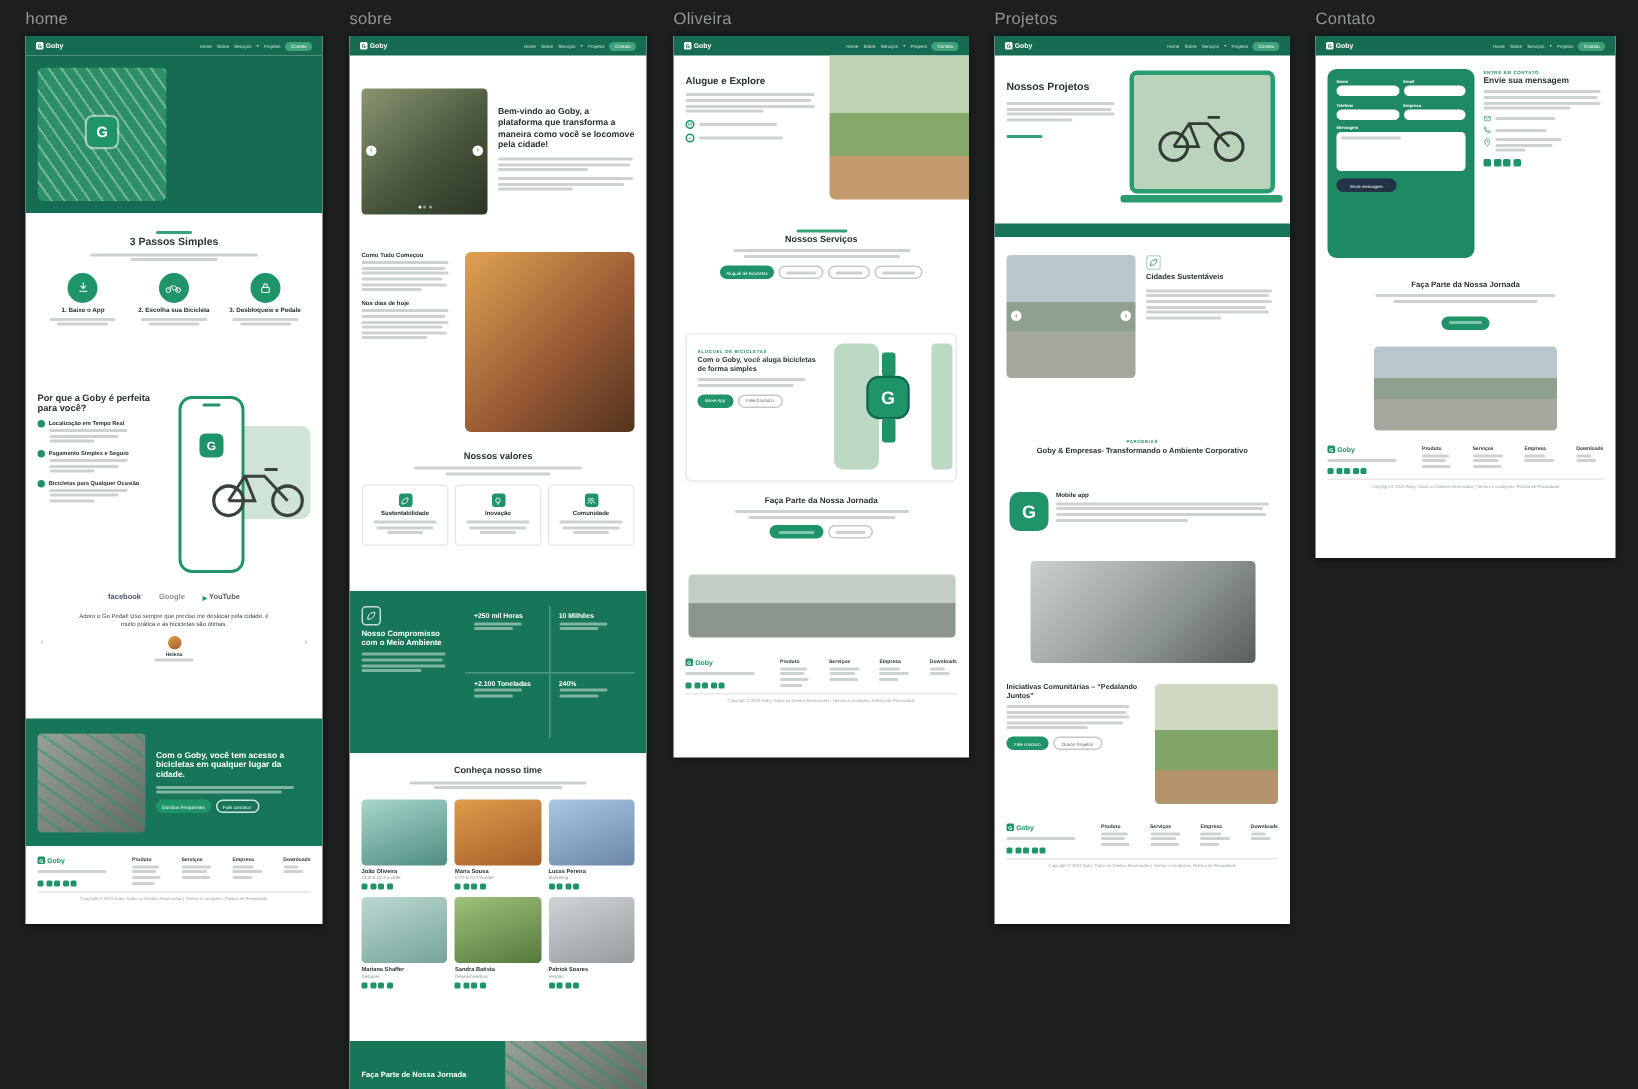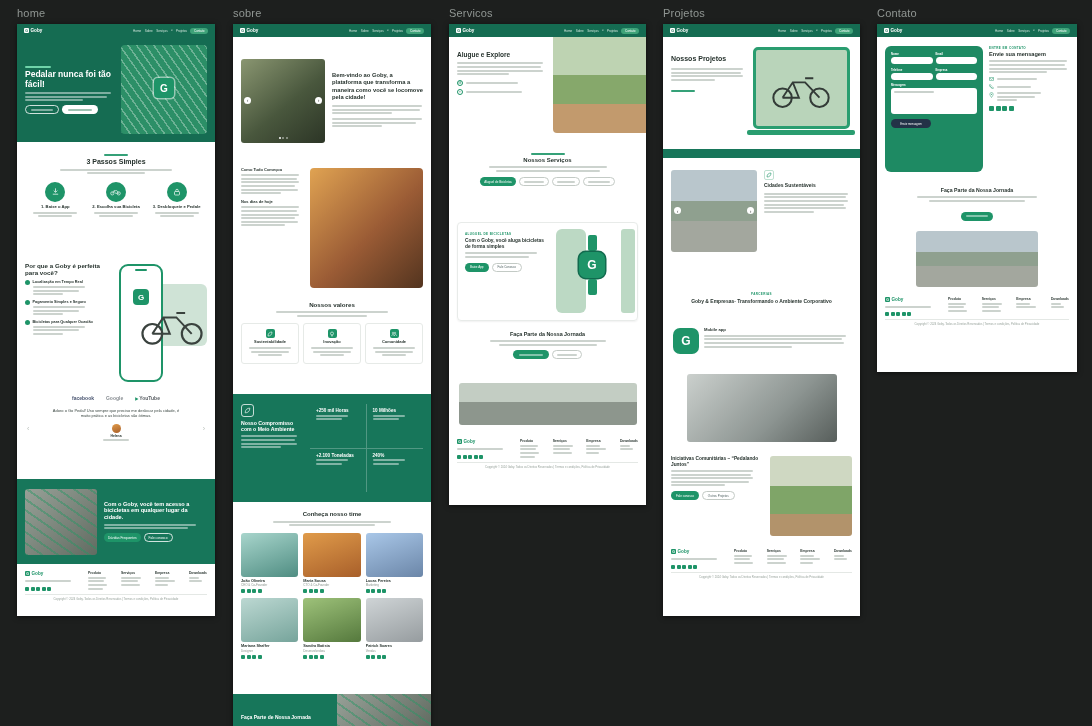--- a/index.html
+++ b/index.html
@@ -51,55 +51,40 @@
   .t4{background:linear-gradient(160deg,#bcd8d2,#76a49b)}
   .t5{background:linear-gradient(160deg,#9ec27a,#55793d)}
   .t6{background:linear-gradient(160deg,#cfd4d6,#969c9f)}
   svg{display:block}
 </style>
 </head>
 <body>
 
 <div class="flabel" style="left:17px;top:7px">home</div>
 <div class="flabel" style="left:233px;top:7px">sobre</div>
-<div class="flabel" style="left:449px;top:7px">Servicos</div>
+<div class="flabel" style="left:449px;top:7px">Oliveira</div>
 <div class="flabel" style="left:663px;top:7px">Projetos</div>
 <div class="flabel" style="left:877px;top:7px">Contato</div>
 
 <div class="frame" style="left:17px;top:24px;width:198px;height:592px">
   <div class="hdr">
     <div class="logo">
         <span class="lsq">G</span>
         <span class="lname">Goby</span>
       </div>
     <div class="nav">
       <span class="nl">Home</span>
       <span class="nl">Sobre</span>
       <span class="nl">Serviços</span>
         <span class="caret">▾</span>
       <span class="nl">Projetos</span>
       <span class="ncta">Contato</span>
     </div>
   </div>
   <div style="height:105px;background:#156c52;display:flex;align-items:center;gap:6px;padding:0 8px">
-    <div style="flex:1">
-      <i class="bar" style="width:26px;background:#6fd3a9"></i>
-      <div style="color:#fff;font-size:8.5px;font-weight:700;line-height:1.12;margin:2px 0 3px">Pedalar nunca foi tão fácil!</div>
-      <i class="bar lt" style="width:86px"></i>
-      <i class="bar lt" style="width:82px"></i>
-      <i class="bar lt" style="width:58px"></i>
-      <div style="display:flex;gap:3px;margin-top:4px">
-        <span class="pill outw" style="width:34px;height:9px">
-            <i class="bar lt" style="width:22px;margin:0"></i>
-          </span>
-        <span class="pill" style="background:#fff;width:36px;height:9px">
-            <i class="bar" style="width:24px;margin:0;background:#9fc3b3"></i>
-          </span>
-      </div>
-    </div>
     <div class="g-herobikes" style="width:86px;height:89px;border-radius:4px;position:relative">
       <div class="appic" style="width:20px;height:20px;font-size:10px;position:absolute;top:33px;left:33px;box-shadow:0 0 0 1.5px rgba(255,255,255,.5)">G</div>
     </div>
   </div>
   <div style="height:112px;text-align:center;padding-top:10px">
     <i class="bar gn ctr" style="width:24px"></i>
     <div class="h1" style="font-size:7px;margin-top:2px">3 Passos Simples</div>
     <i class="bar ctr" style="width:112px;margin-top:3px"></i>
     <i class="bar ctr" style="width:58px"></i>
     <div style="display:flex;justify-content:space-around;padding:6px 8px 0">

